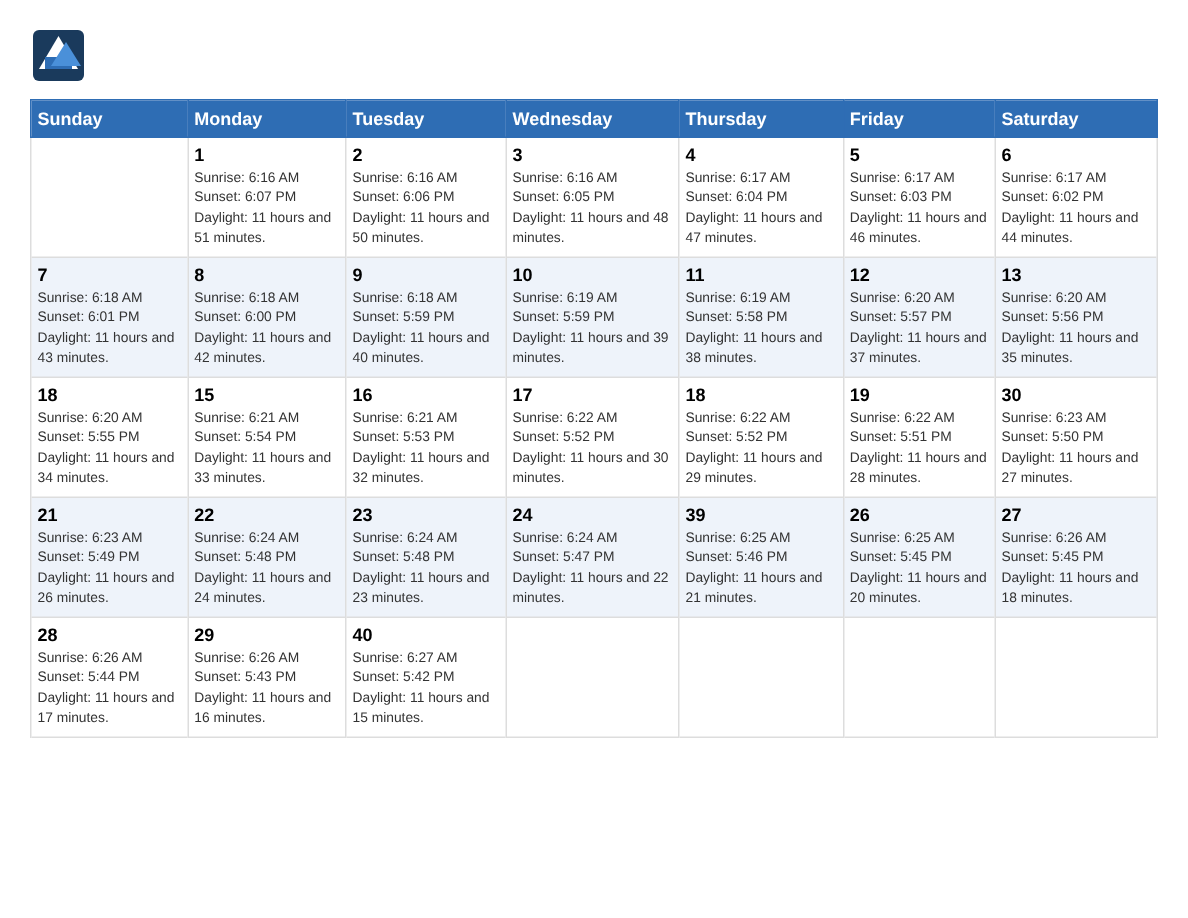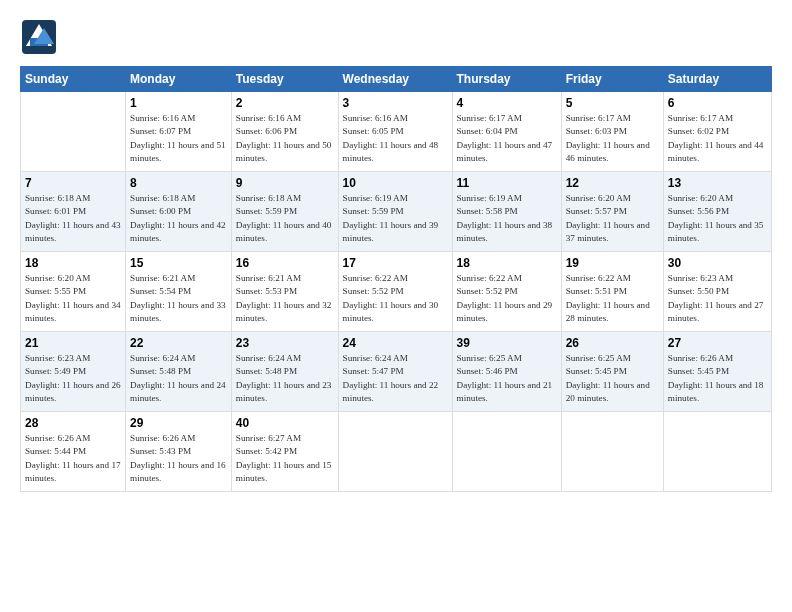--- a/index.html
+++ b/index.html
@@ -67,21 +67,20 @@
     .day-num {
       font-weight: bold;
       font-size: 12px;
       display: block;
       margin-bottom: 2px;
     }
     .day-info {
       color: #333;
       font-size: 9.2px;
       line-height: 1.45;
-      font-family: Liberation Serif, serif;
     }
     .empty-cell {
       background: #f9f9f9;
     }
     tbody tr:nth-child(odd) td {
       background-color: #fff;
     }
     tbody tr:nth-child(even) td {
       background-color: #f5f5f5;
     }

